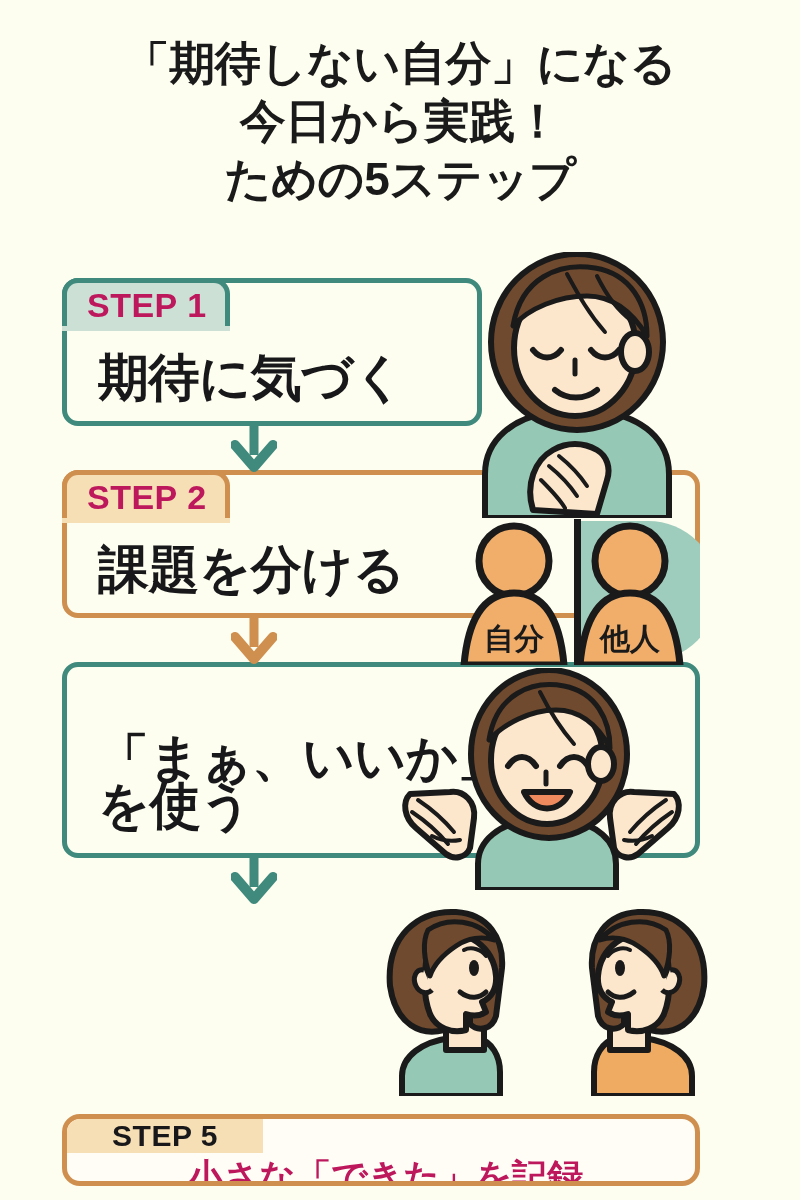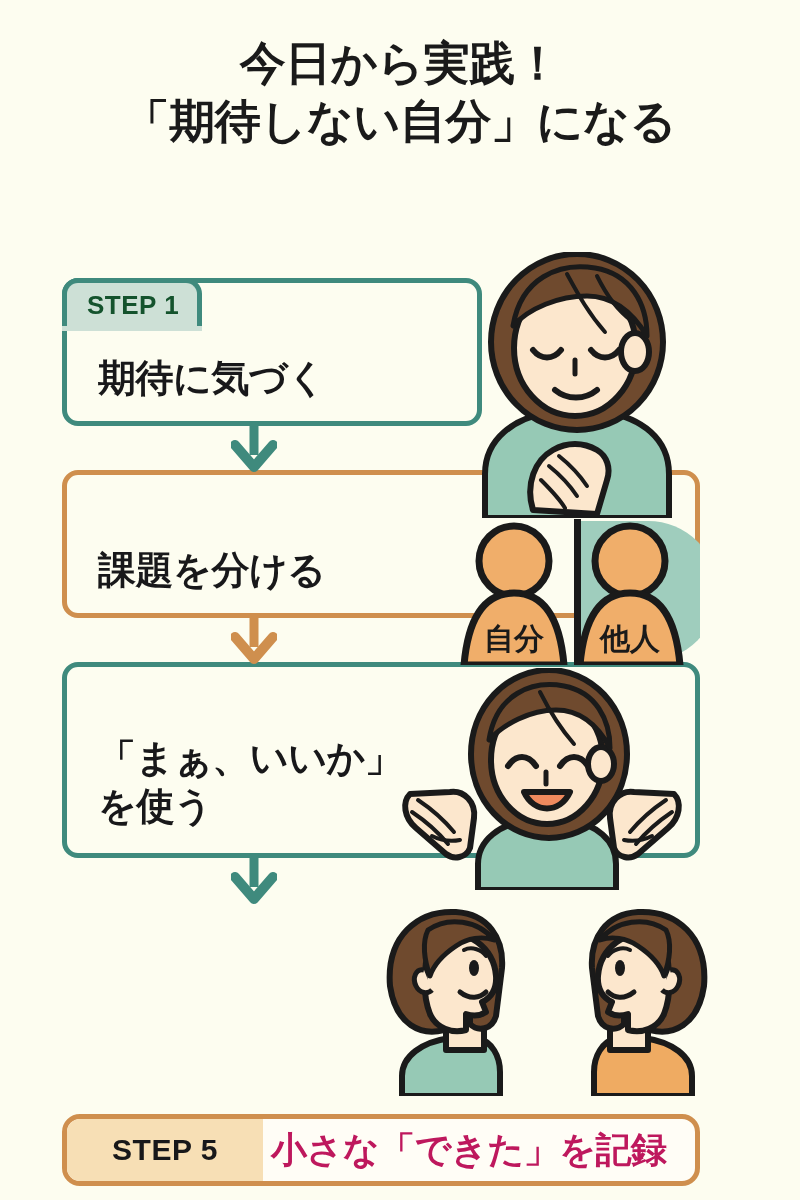--- a/index.html
+++ b/index.html
@@ -71,32 +71,32 @@
     content: "";
     position: absolute;
     left: -5px; right: -5px;
     bottom: -5px;
     height: 5px;
     background: #cde0d6;
   }
   .step.orange .tab::after { background: #f7dfb5; }
 
   .tab-label {
-    font-size: 26px;
-    font-weight: 700;
-    color: #14532d;
+    font-size: 34px;
+    font-weight: 700;
+    color: #be185d;
     letter-spacing: 0.5px;
     white-space: nowrap;
     line-height: 1;
   }
 
   .body-text {
     position: absolute;
     left: 36px;
-    font-size: 38px;
+    font-size: 51px;
     font-weight: 700;
     color: #18181a;
     line-height: 48px;
     letter-spacing: -0.5px;
     white-space: pre-line;
     z-index: 3;
   }
 
   
   .arrow {
@@ -108,20 +108,21 @@
 
   
   #step5 {
     position: absolute;
     border: 5px solid #cf8f4e;
     border-radius: 18px;
     background: #fffdf6;
     overflow: hidden;
     display: flex;
     align-items: center;
+    flex-direction: column;
   }
   #step5-tab {
     width: 196px;
     align-self: stretch;
     background: #f7dfb5;
     display: flex;
     align-items: center;
     justify-content: center;
   }
   #step5-tab span {
@@ -142,22 +143,23 @@
 
   
   .illo { position: absolute; z-index: 5; }
 </style>
 </head>
 <body>
 
 <div id="page">
 
   <div id="title">
+    <span class="tline">「期待しない自分」になる</span>
     <span class="tline">今日から実践！</span>
-    <span class="tline">「期待しない自分」になる</span>
+    <span class="tline">ための5ステップ</span>
   </div>
 
   <div class="step teal" id="step1" style="left:62px; top:278px; width:420px; height:148px;">
     <div class="box"></div>
     <div class="tab">
       <span class="tab-label">STEP 1</span>
     </div>
     <div class="body-text" style="top:76px;">期待に気づく</div>
   </div>
 
@@ -190,20 +192,23 @@
     <path d="M86 228 C94 236 104 246 110 256" fill="none" stroke="#1a1a1a" stroke-width="4" stroke-linecap="round"></path>
   </svg>
 
   <svg class="arrow" style="left:231px; top:421px;" viewBox="0 0 46 52">
     <path d="M23 0 V34" stroke="#3f8a7d" stroke-width="9" fill="none" stroke-linecap="butt"></path>
     <path d="M4 24 L23 46 L42 24" stroke="#3f8a7d" stroke-width="10" fill="none" stroke-linecap="round" stroke-linejoin="round"></path>
   </svg>
 
   <div class="step orange" id="step2" style="left:62px; top:470px; width:638px; height:148px;">
     <div class="box"></div>
+    <div class="tab">
+      <span class="tab-label">STEP 2</span>
+    </div>
     <div class="body-text" style="top:76px;">課題を分ける</div>
   </div>
 
   <svg class="illo" style="left:452px; top:515px; width:248px; height:150px;" viewBox="0 0 248 150">
 
     <path d="M128 6 H196 A70 70 0 0 1 196 146 H128 Z" fill="#9fcdbd"></path>
 
     <rect x="122" y="4" width="7" height="146" fill="#1a1a1a"></rect>
 
     <g>

